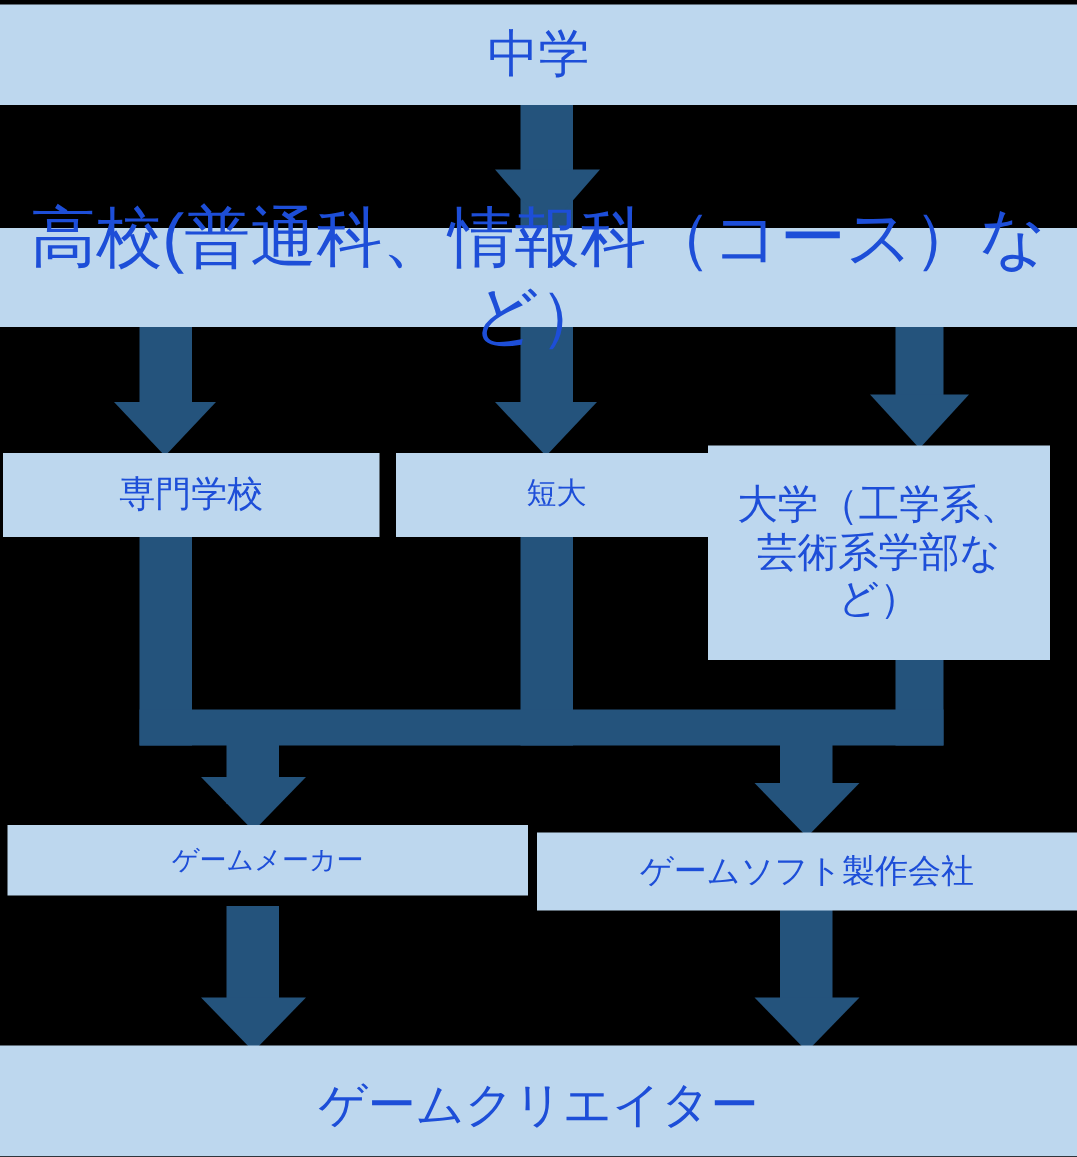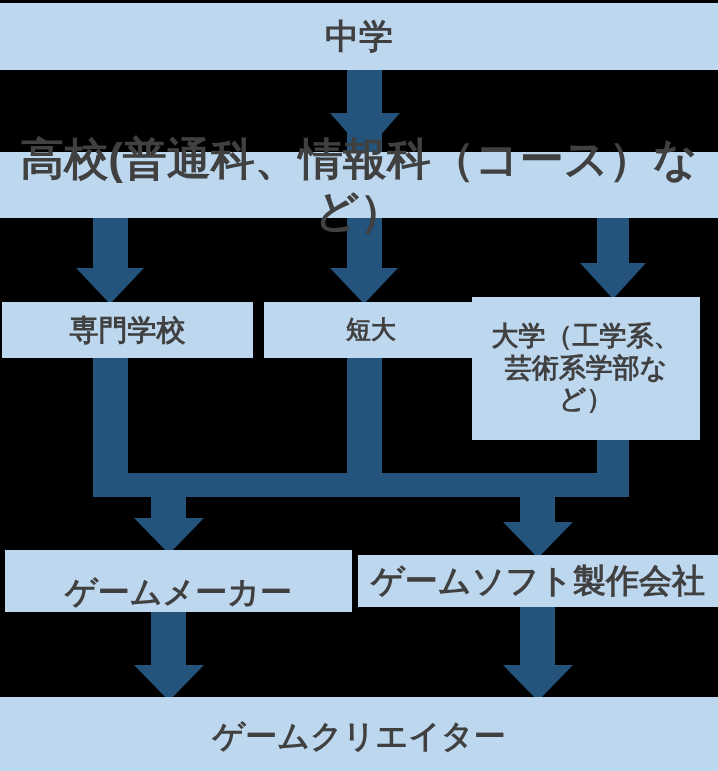--- a/index.html
+++ b/index.html
@@ -11,40 +11,39 @@
     position: relative;
     width: 718px;
     height: 771px;
     background: #000000;
     overflow: hidden;
     font-family: "Liberation Sans", "DejaVu Sans", sans-serif;
   }
   .node {
     position: absolute;
     background: #bdd7ee;
-    color: #404040;
+    color: #1d4ed8;
     display: flex;
     align-items: center;
     justify-content: center;
     text-align: center;
     box-sizing: border-box;
     line-height: 1.18;
     z-index: 3;
-    font-weight: bold;
   }
   .node span { display: block; }
 
   
   #node-junior-high   { left: 0px;   top: 3px;   width: 718px; height: 67px;  font-size: 34px; }
   #node-high-school   { left: 0px;   top: 152px; width: 718px; height: 66px;  font-size: 44px; }
-  #node-vocational    { left: 2px;   top: 302px; width: 251px; height: 56px;  font-size: 29px; }
-  #node-junior-college{ left: 264px; top: 302px; width: 214px; height: 56px;  font-size: 25px; }
+  #node-vocational    { left: 2px;   top: 302px; width: 251px; height: 56px;  font-size: 24px; }
+  #node-junior-college{ left: 264px; top: 302px; width: 214px; height: 56px;  font-size: 20px; }
   #node-university    { left: 472px; top: 297px; width: 228px; height: 143px; font-size: 27px; padding: 0 8px; }
-  #node-game-maker    { left: 5px;   top: 550px; width: 347px; height: 62px;  font-size: 32px; align-items: flex-end; }
-  #node-game-software { left: 358px; top: 555px; width: 360px; height: 52px;  font-size: 33px; }
+  #node-game-maker    { left: 5px;   top: 550px; width: 347px; height: 47px;  font-size: 18px; }
+  #node-game-software { left: 358px; top: 555px; width: 360px; height: 52px;  font-size: 22px; }
   #node-game-creator  { left: 0px;   top: 697px; width: 718px; height: 79px;  font-size: 32px; }
 
   
   .conn {
     position: absolute;
     background: #24537c;
     z-index: 1;
   }
   .arrowhead {
     position: absolute;

